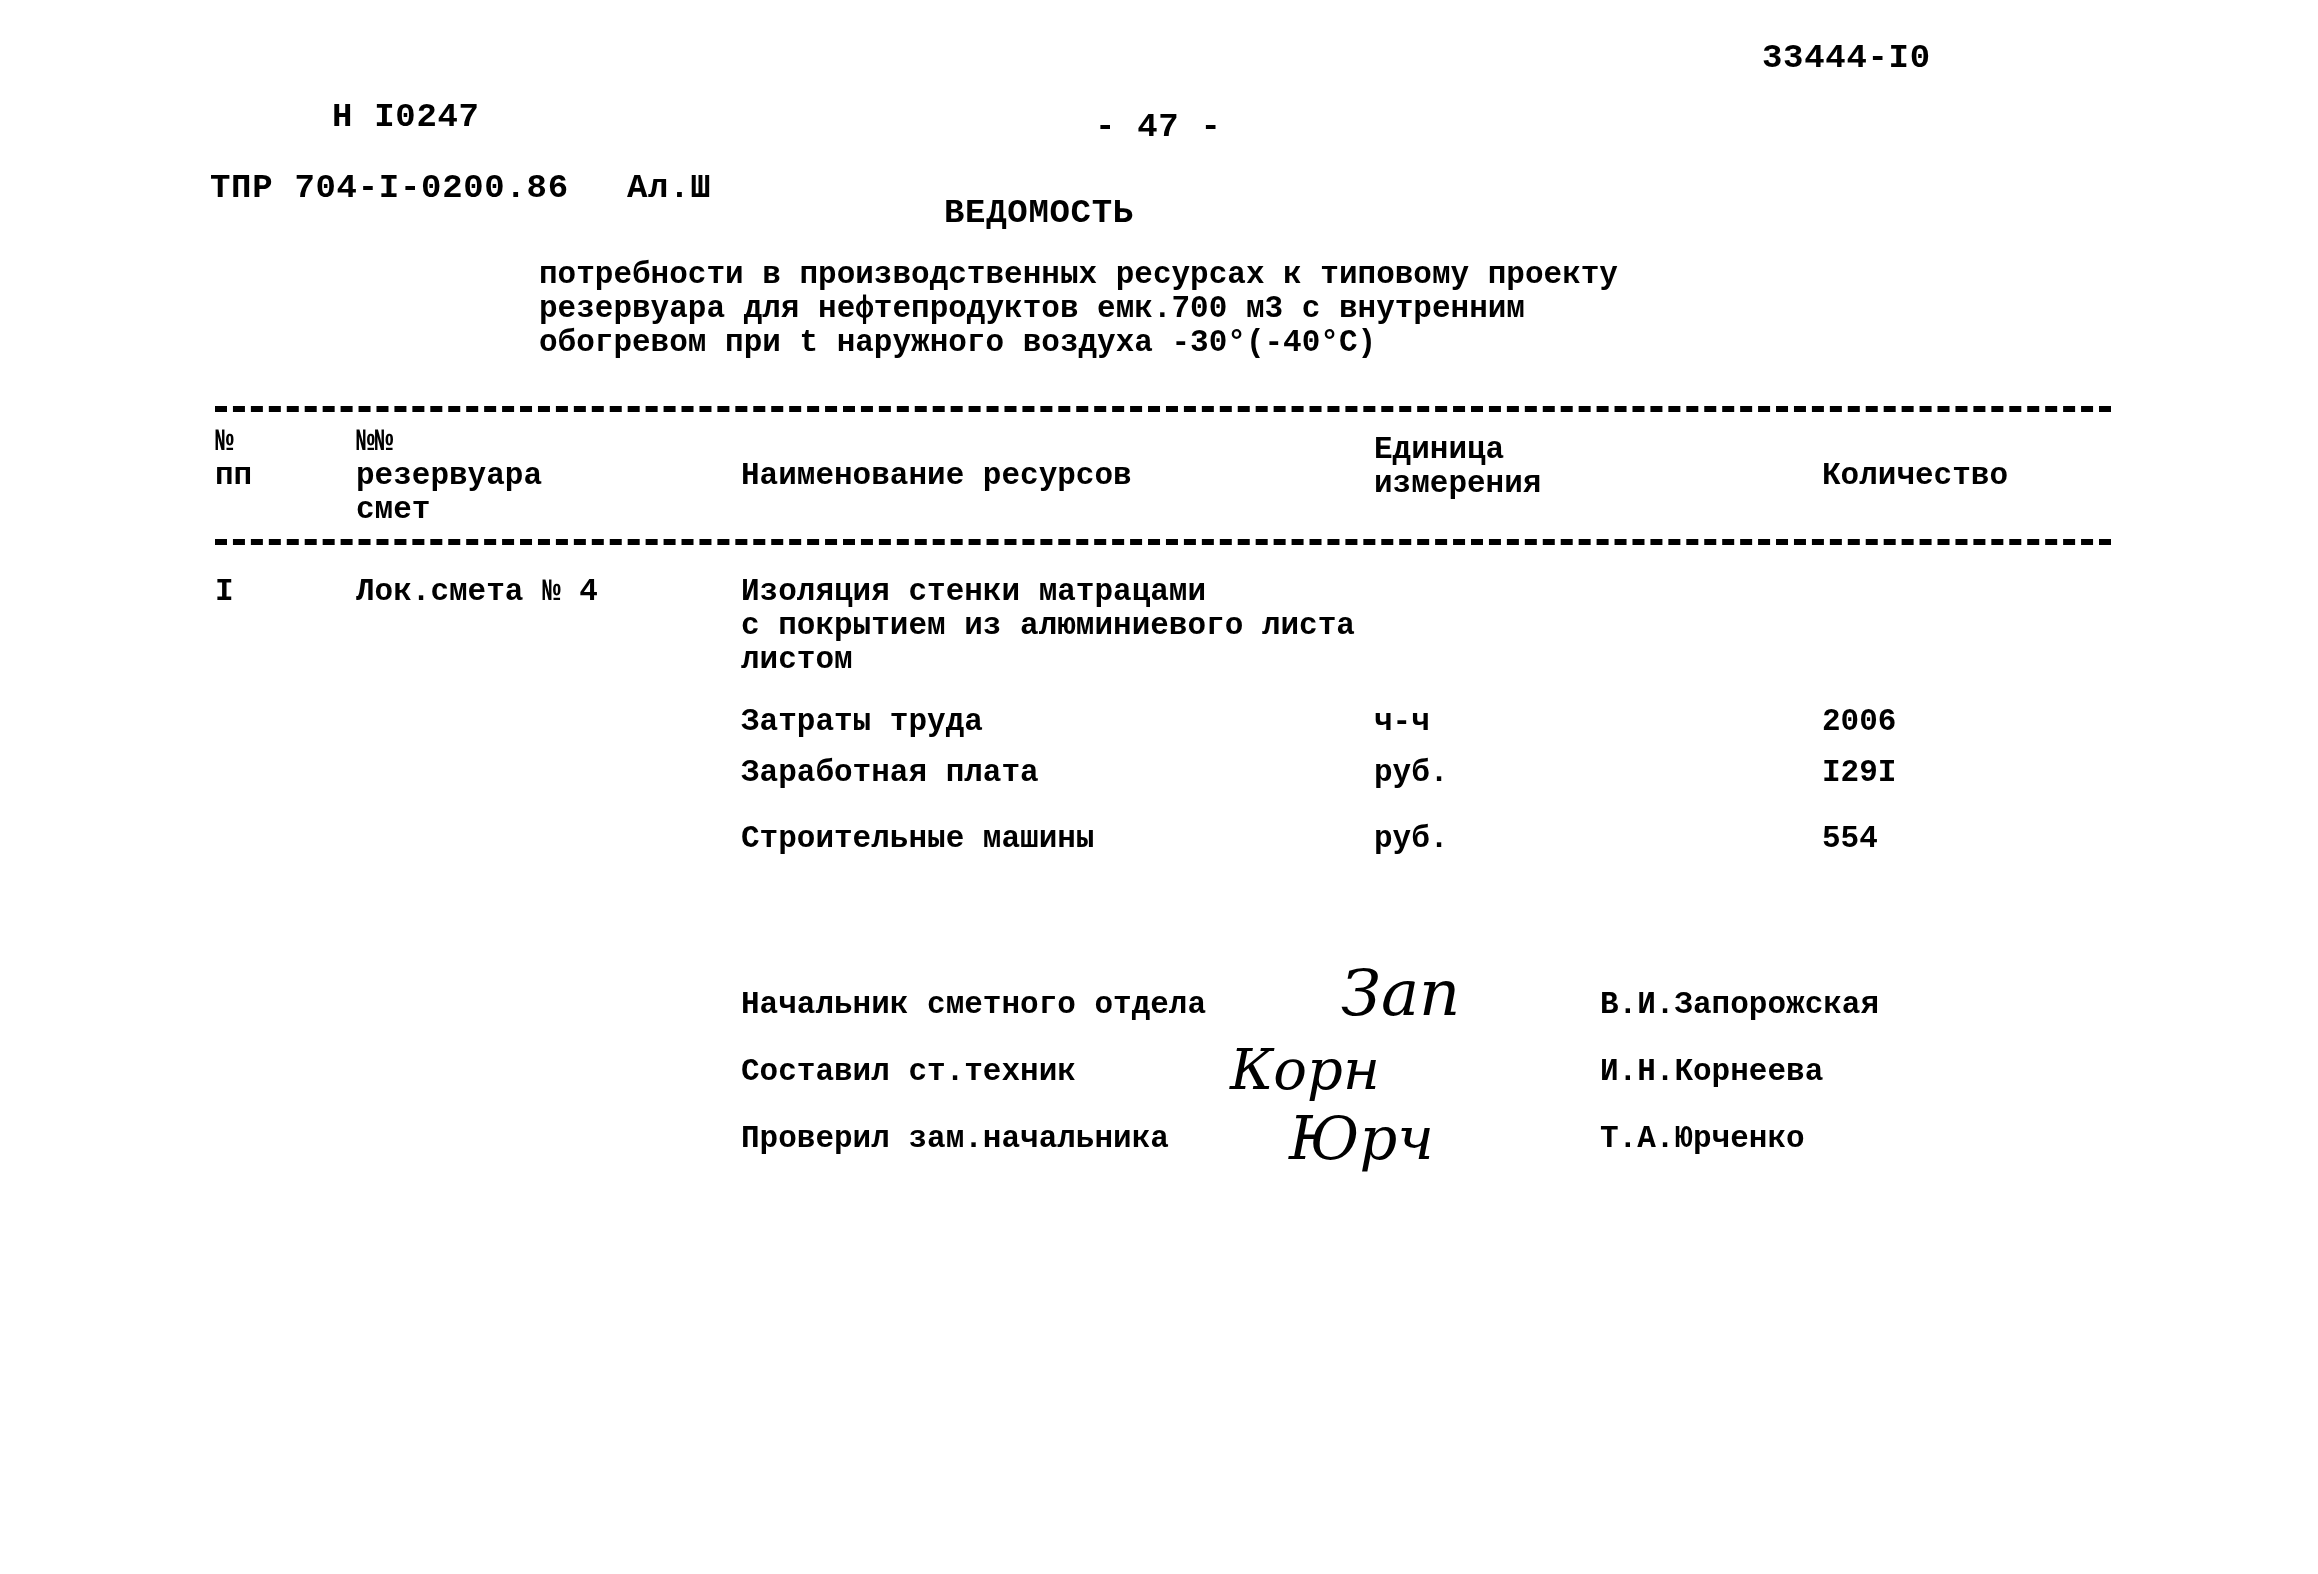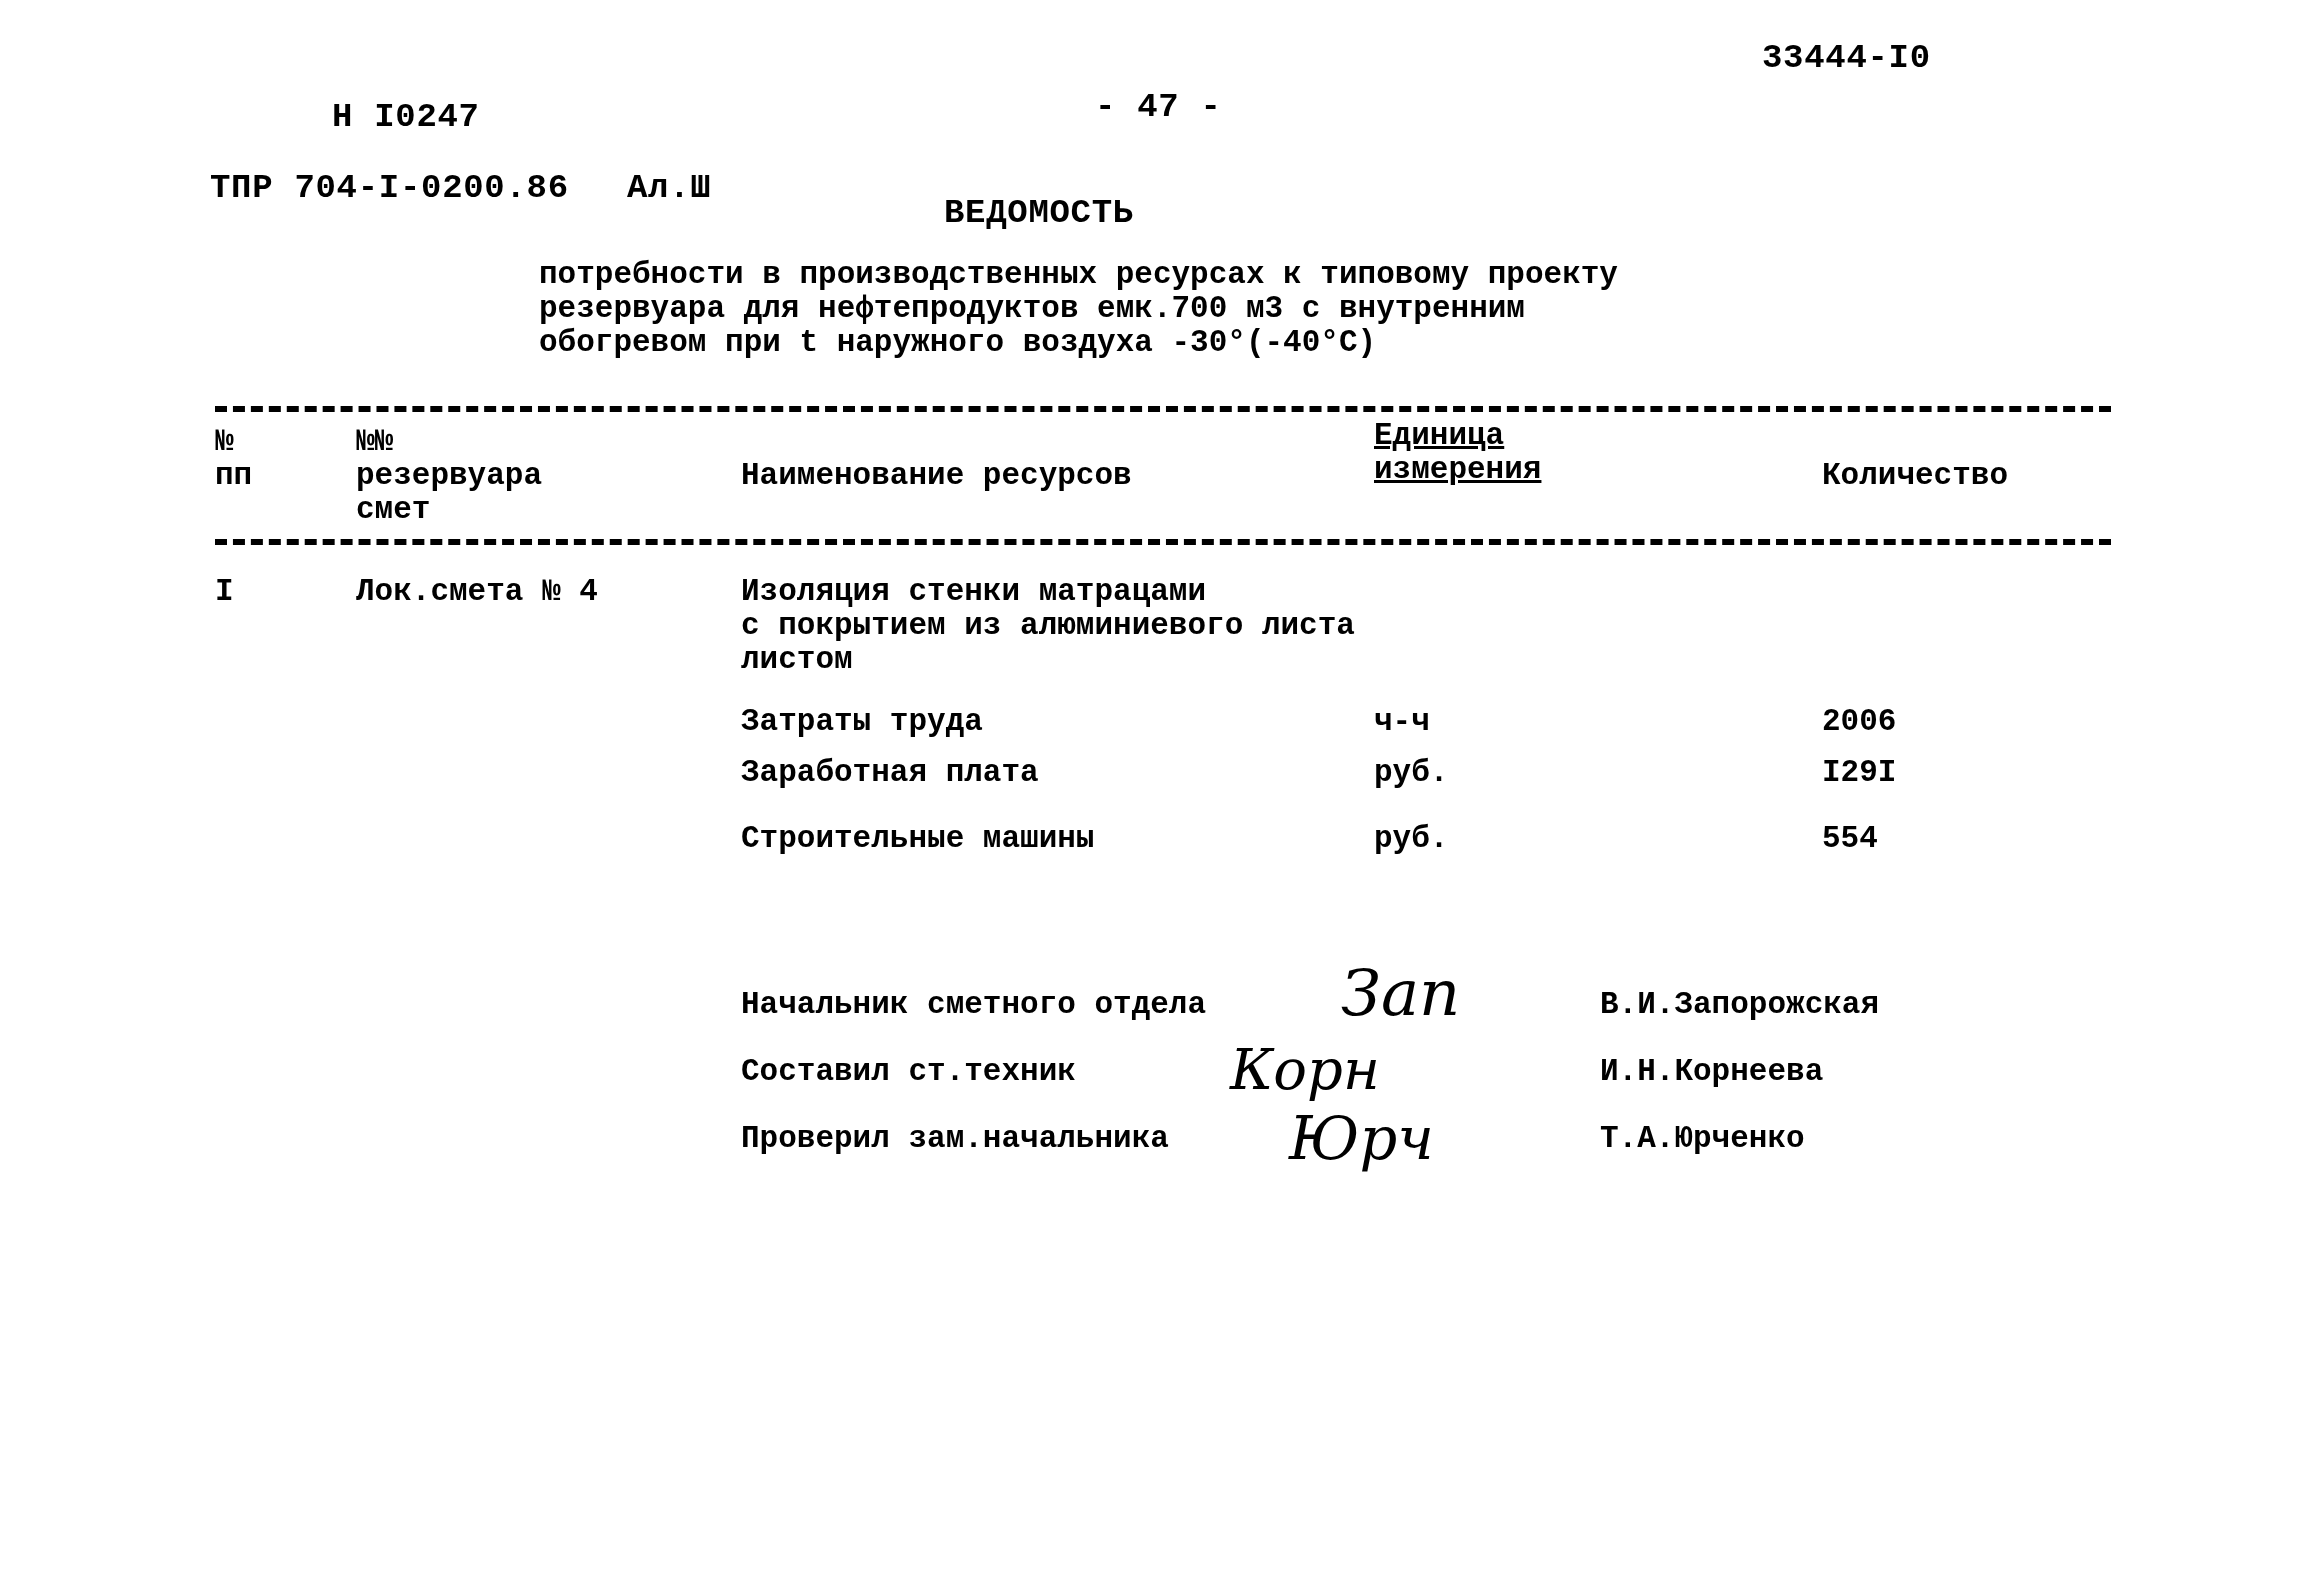--- a/index.html
+++ b/index.html
@@ -36,21 +36,21 @@
       color: #000000;
     }
   </style>
 </head>
 <body>
 
 <div class="abs t-big" style="left:1762px; top:39px;">33444-I0</div>
 
 <div class="abs t-big" style="left:332px; top:98px;">Н I0247</div>
 
-<div class="abs t-big" style="left:1095px; top:88px;">- 47 -</div>
+<div class="abs t-big" style="left:1095px; top:108px;">- 47 -</div>
 
 <div class="abs t-big" style="left:210px; top:169px;">ТПР 704-I-0200.86</div>
 <div class="abs t-big" style="left:627px; top:169px;">Ал.Ш</div>
 
 <div class="abs t-big" style="left:944px; top:194px;">ВЕДОМОСТЬ</div>
 
 <div class="block t-body" style="left:539px; top:258px;">
   <div>потребности в производственных ресурсах к типовому проекту</div>
   <div>резервуара для нефтепродуктов емк.700 м3 с внутренним</div>
   <div>обогревом при t наружного воздуха -30°(-40°С)</div>
@@ -63,21 +63,21 @@
   <div>пп</div>
 </div>
 <div class="block t-body" style="left:356px; top:425px;">
   <div>№№</div>
   <div>резервуара</div>
   <div>смет</div>
 </div>
 <div class="block t-body" style="left:741px; top:459px;">
   <div>Наименование ресурсов</div>
 </div>
-<div class="block t-body" style="left:1374px; top:419px;text-decoration:underline;">
+<div class="block t-body" style="left:1374px; top:433px;">
   <div>Единица</div>
   <div>измерения</div>
 </div>
 <div class="block t-body" style="left:1822px; top:459px;">
   <div>Количество</div>
 </div>
 
 <div class="dash-line" style="top:539px;"></div>
 
 <div class="abs t-body" style="left:215px; top:575px;">I</div>

